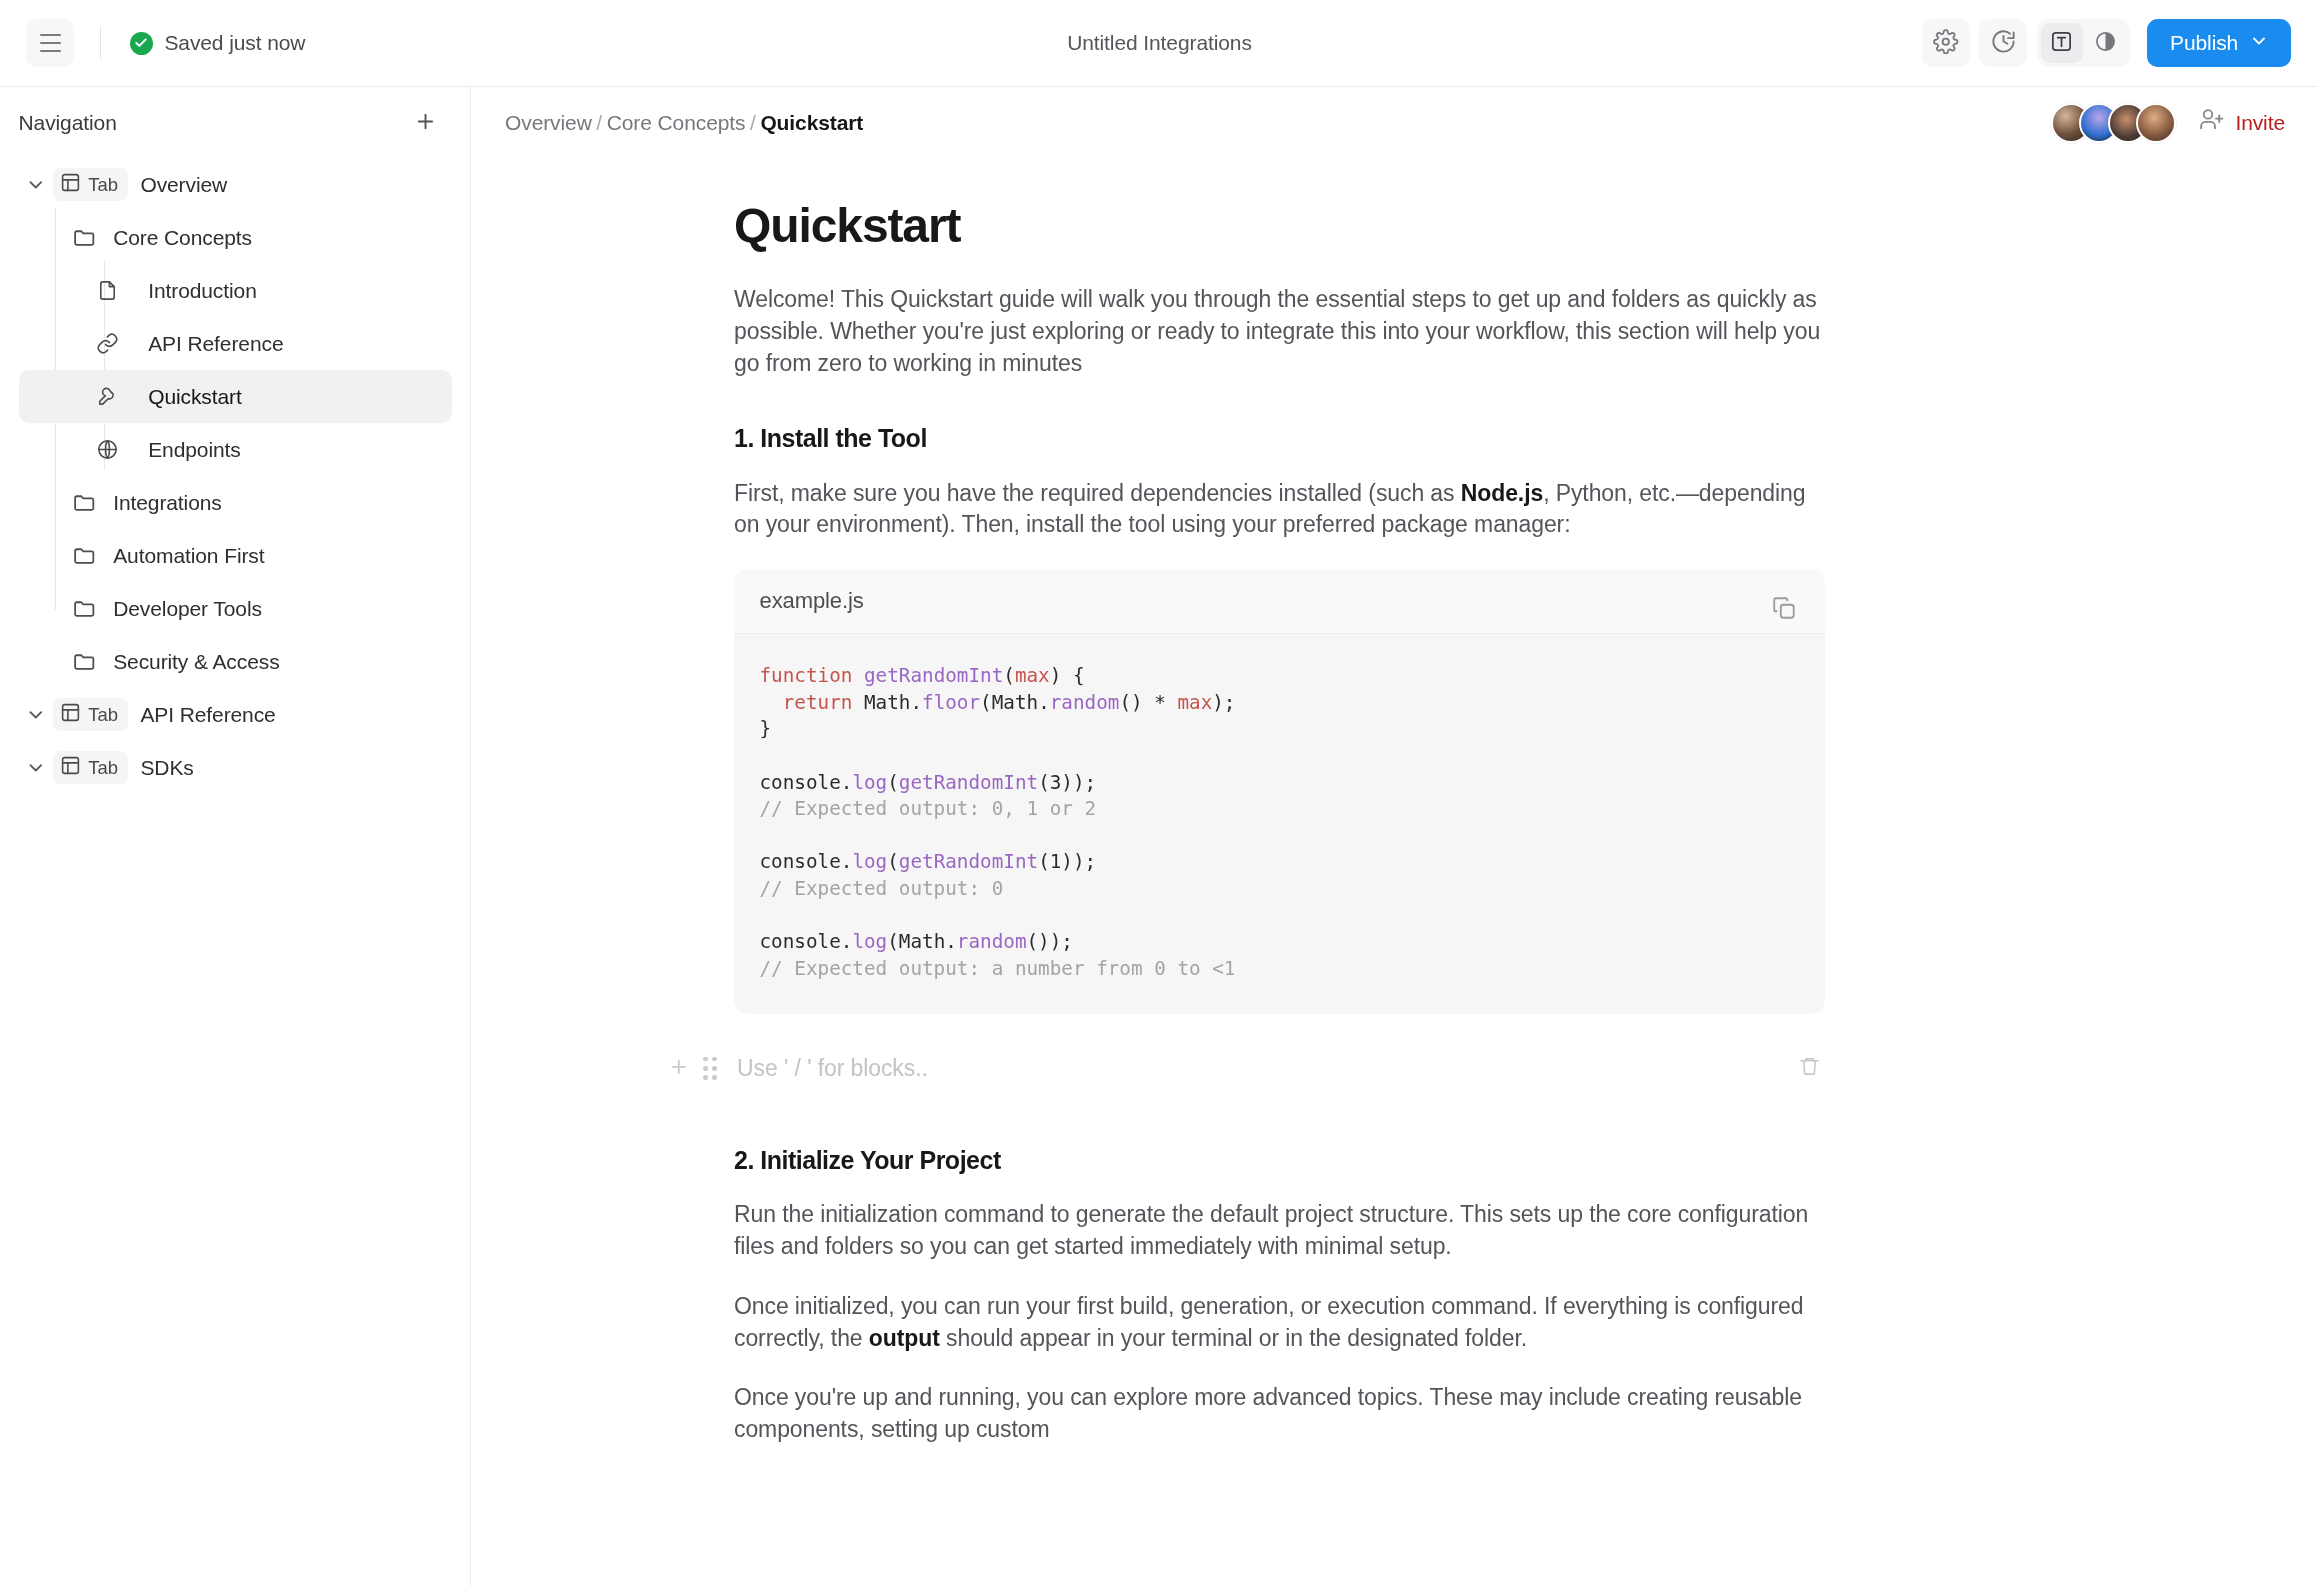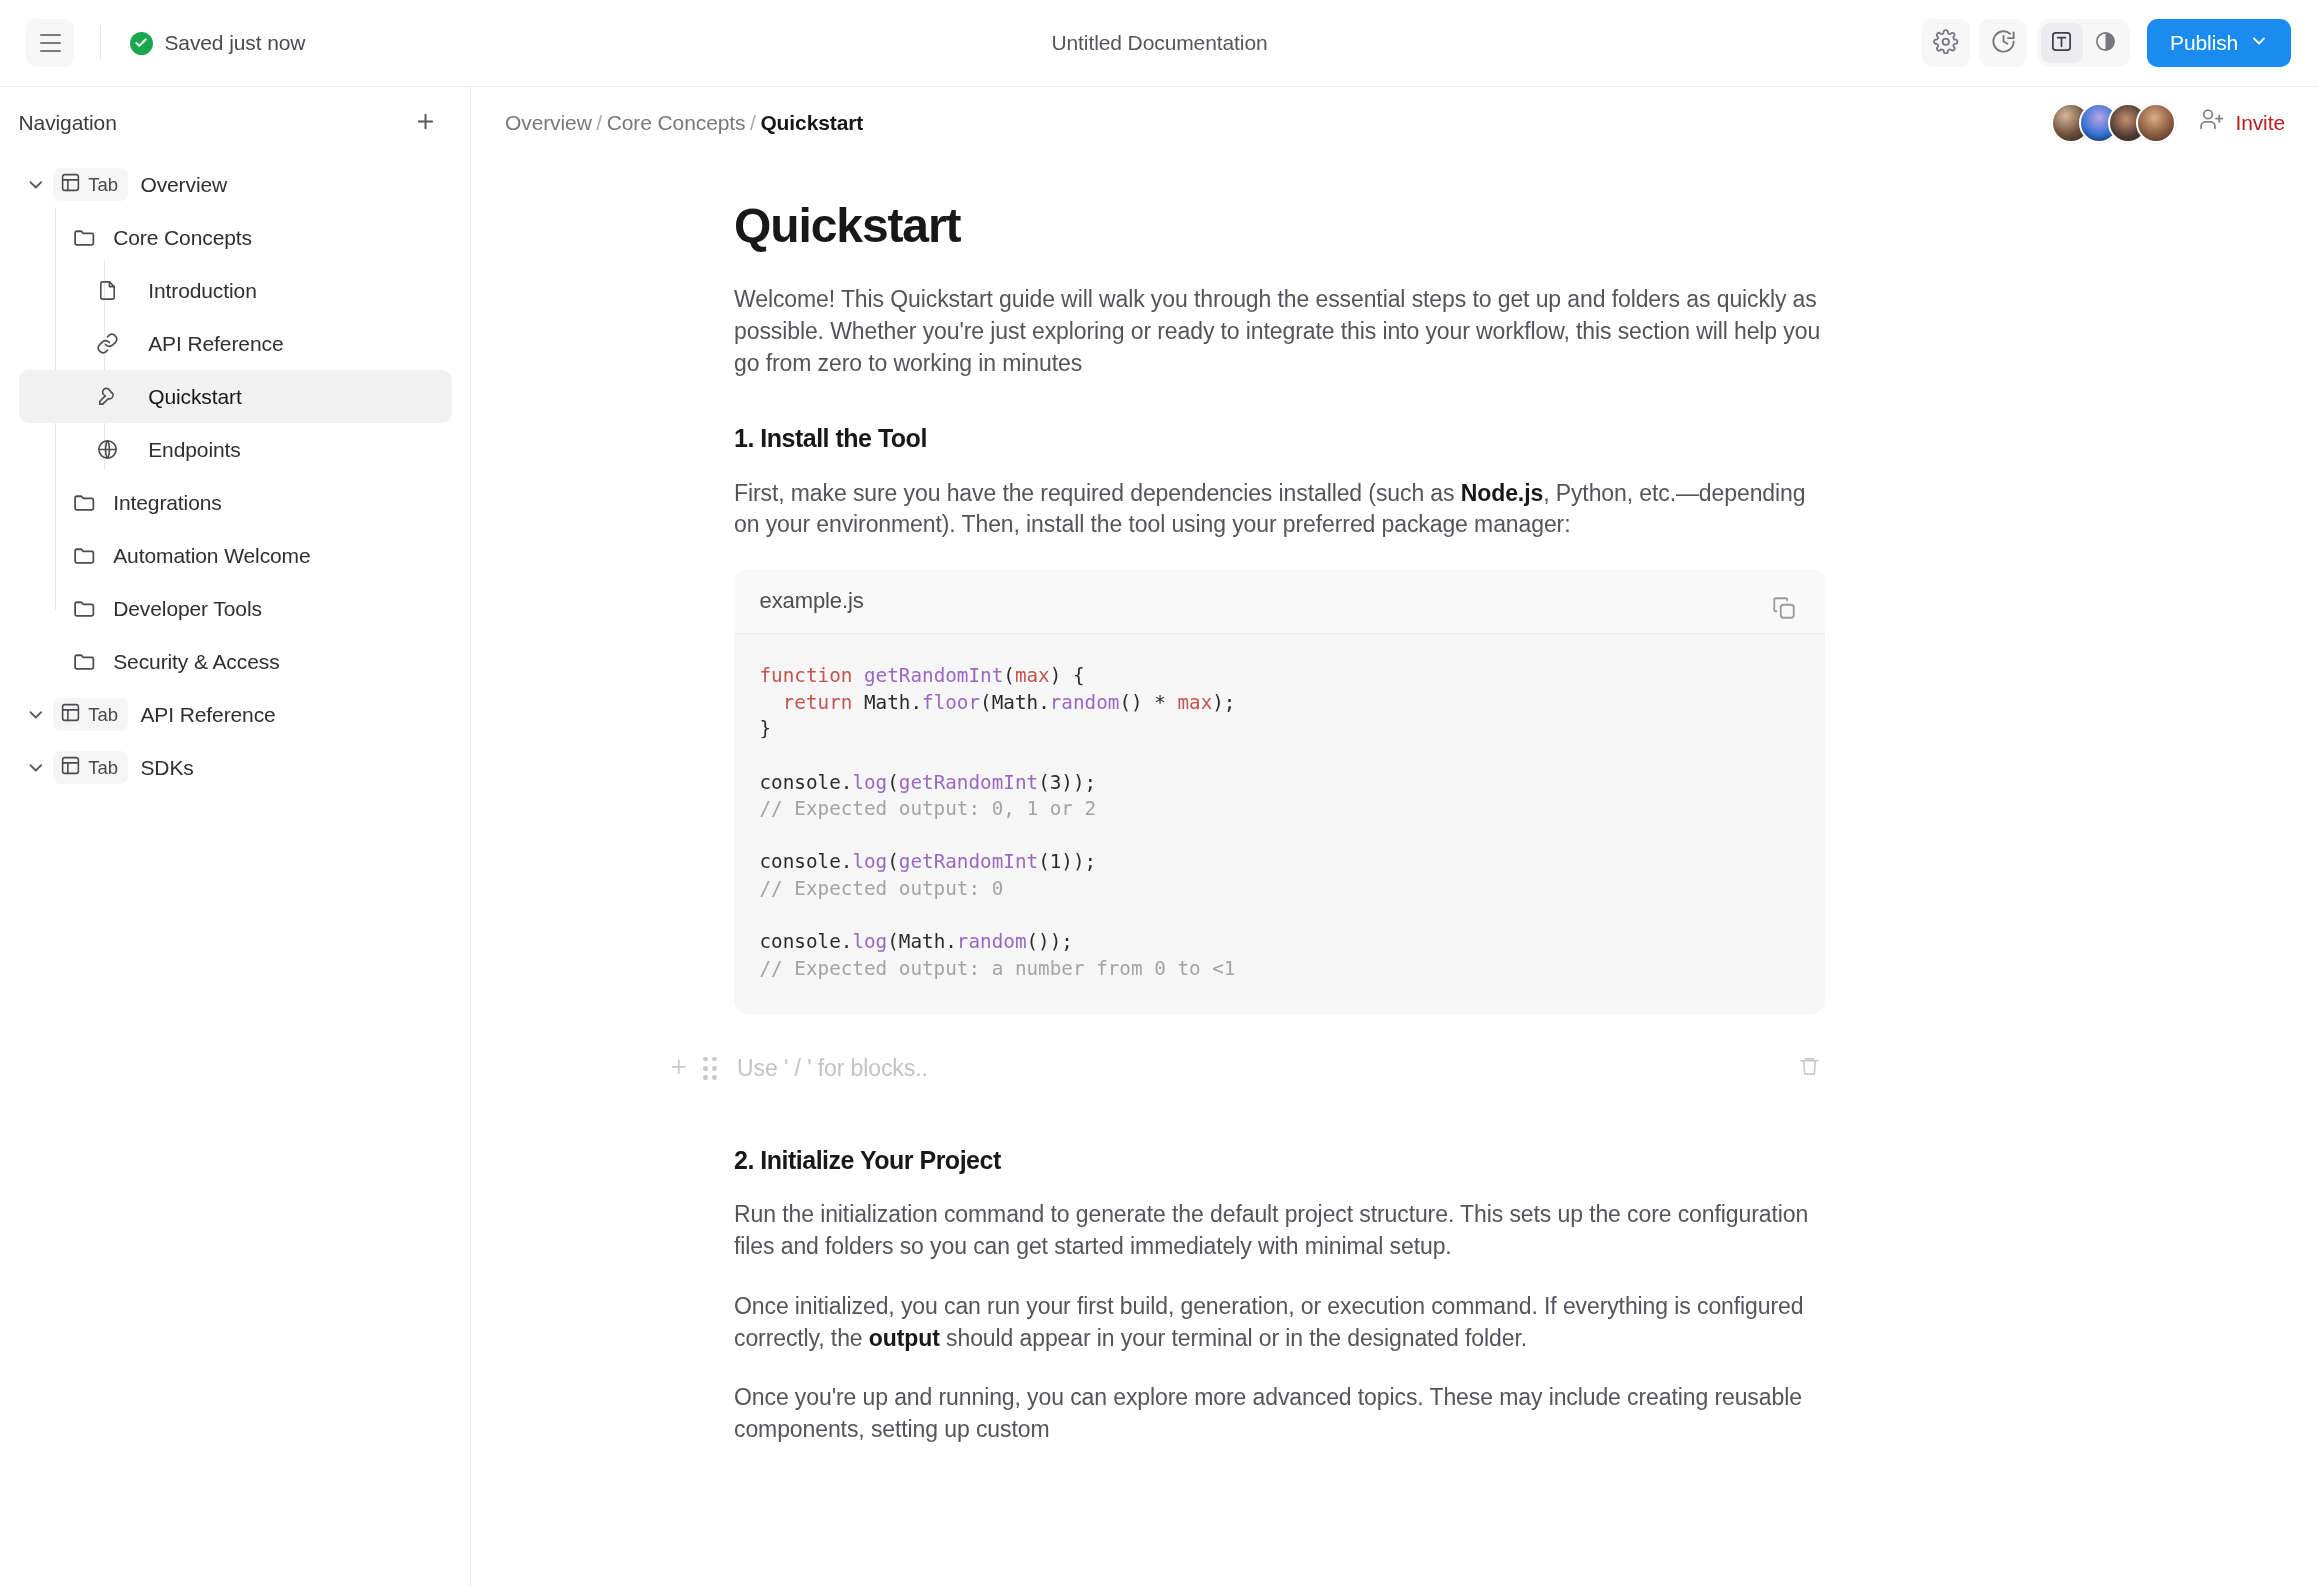--- a/index.html
+++ b/index.html
@@ -270,21 +270,21 @@
         <span class="check-circle">
           <svg width="14" height="14" viewBox="0 0 24 24" fill="none" stroke="#ffffff" stroke-width="3.4" stroke-linecap="round" stroke-linejoin="round">
               <polyline points="20 6 9 17 4 12"></polyline>
             </svg>
         </span>
         <span>Saved just now</span>
       </div>
     </div>
 
     <div class="doc-title">
-      <span>Untitled Documentation</span>
+      <span>Untitled Integrations</span>
     </div>
 
     <div class="tb-right">
       <div class="icon-btn">
         <span>
           <svg width="25.5" height="25.5" viewBox="0 0 24 24" fill="none" stroke="#76767c" stroke-width="1.7" stroke-linecap="round" stroke-linejoin="round">
               <circle cx="12" cy="12" r="3"></circle>
               <path d="M19.4 15a1.65 1.65 0 0 0 .33 1.82l.06.06a2 2 0 1 1-2.83 2.83l-.06-.06a1.65 1.65 0 0 0-1.82-.33 1.65 1.65 0 0 0-1 1.51V21a2 2 0 1 1-4 0v-.09A1.65 1.65 0 0 0 9 19.4a1.65 1.65 0 0 0-1.82.33l-.06.06a2 2 0 1 1-2.83-2.83l.06-.06a1.65 1.65 0 0 0 .33-1.82 1.65 1.65 0 0 0-1.51-1H3a2 2 0 1 1 0-4h.09A1.65 1.65 0 0 0 4.6 9a1.65 1.65 0 0 0-.33-1.82l-.06-.06a2 2 0 1 1 2.83-2.83l.06.06A1.65 1.65 0 0 0 9 4.6a1.65 1.65 0 0 0 1-1.51V3a2 2 0 1 1 4 0v.09a1.65 1.65 0 0 0 1 1.51 1.65 1.65 0 0 0 1.82-.33l.06-.06a2 2 0 1 1 2.83 2.83l-.06.06A1.65 1.65 0 0 0 19.4 9a1.65 1.65 0 0 0 1.51 1H21a2 2 0 1 1 0 4h-.09a1.65 1.65 0 0 0-1.51 1z"></path>
             </svg>
         </span>
@@ -410,21 +410,21 @@
               </svg>
             </span>
             <span class="row-label">Integrations</span>
           </div>
           <div class="row lvl2">
             <span class="row-icon">
               <svg width="25" height="25" viewBox="0 0 24 24" fill="none" stroke="#4d4d52" stroke-width="1.7" stroke-linecap="round" stroke-linejoin="round">
                 <path d="M3 7.5A1.5 1.5 0 0 1 4.5 6H9l1.8 2H19a1.5 1.5 0 0 1 1.5 1.5v8A1.5 1.5 0 0 1 19 19H4.5A1.5 1.5 0 0 1 3 17.5z"></path>
               </svg>
             </span>
-            <span class="row-label">Automation Welcome</span>
+            <span class="row-label">Automation First</span>
           </div>
           <div class="row lvl2">
             <span class="row-icon">
               <svg width="25" height="25" viewBox="0 0 24 24" fill="none" stroke="#4d4d52" stroke-width="1.7" stroke-linecap="round" stroke-linejoin="round">
                 <path d="M3 7.5A1.5 1.5 0 0 1 4.5 6H9l1.8 2H19a1.5 1.5 0 0 1 1.5 1.5v8A1.5 1.5 0 0 1 19 19H4.5A1.5 1.5 0 0 1 3 17.5z"></path>
               </svg>
             </span>
             <span class="row-label">Developer Tools</span>
           </div>
           <div class="row lvl2">

